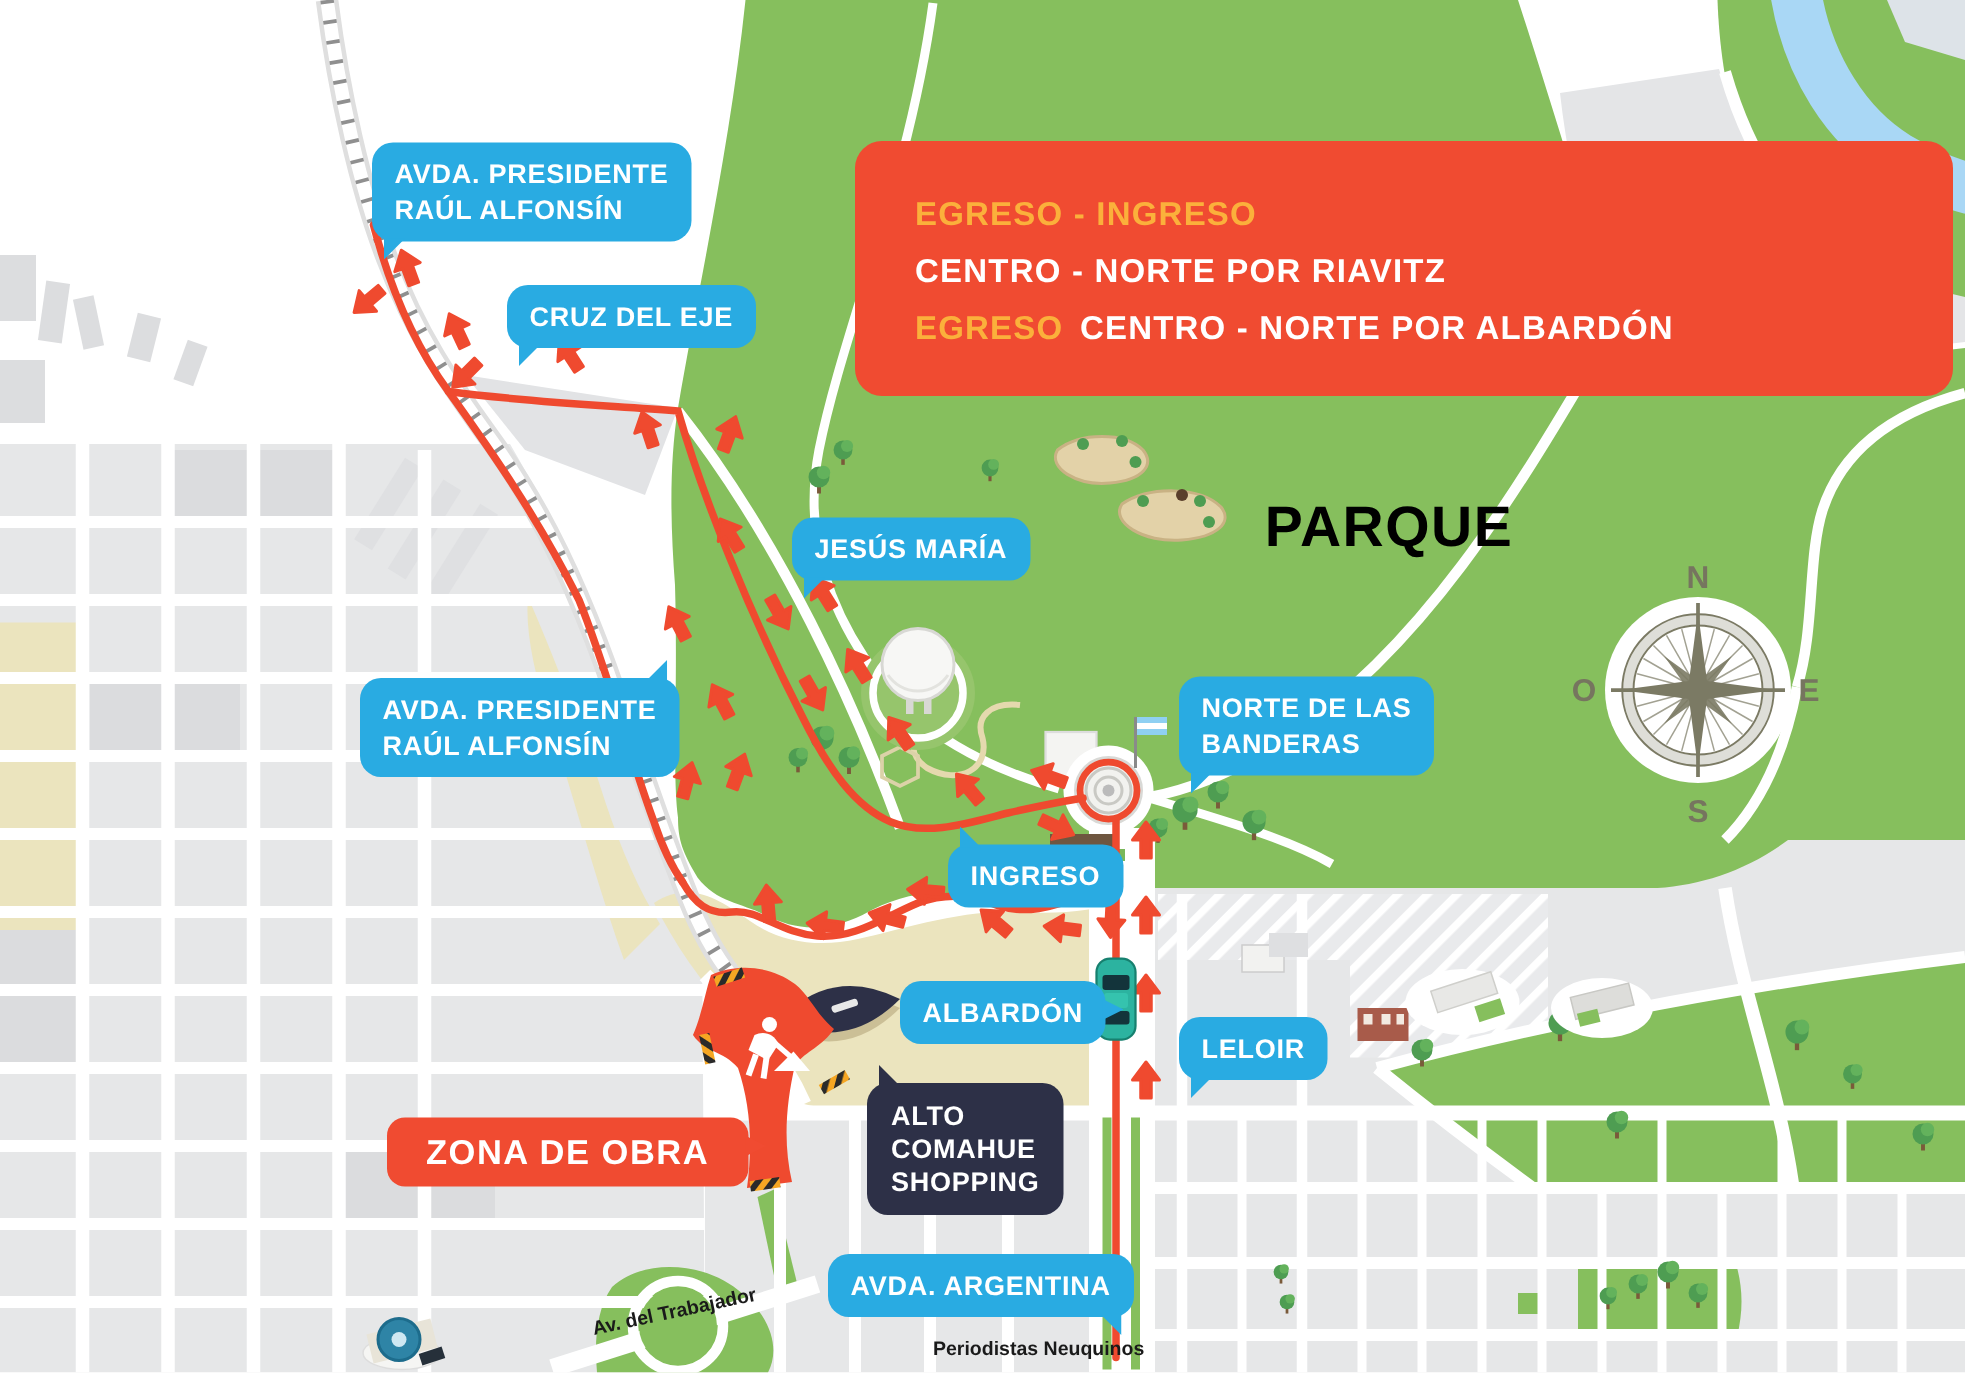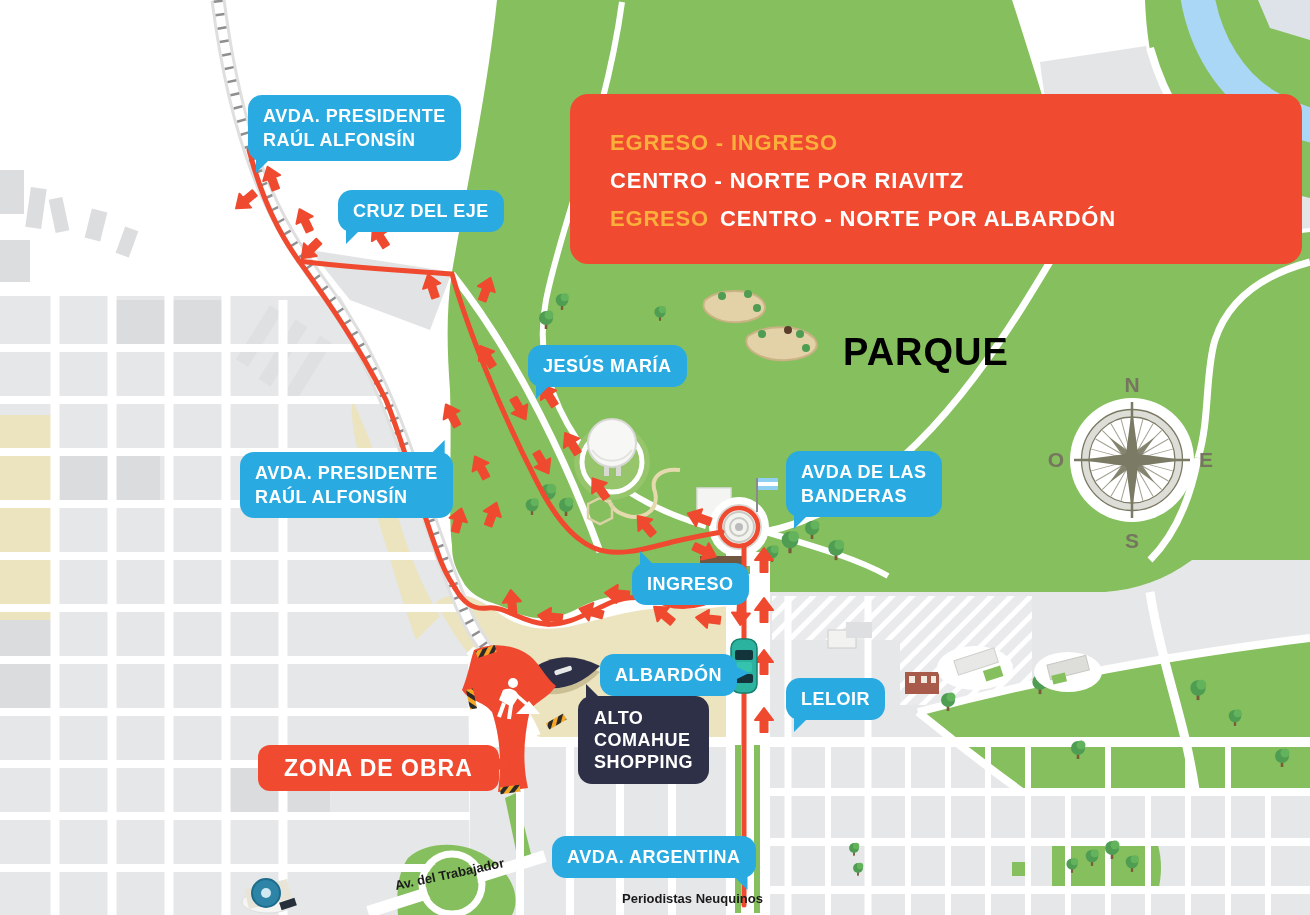--- a/index.html
+++ b/index.html
@@ -397,21 +397,21 @@
 <div class="bubble tail-bl" style="left:528px;top:345px">
   <span>JESÚS MARÍA</span>
 </div>
 
 <div class="bubble tail-tr" style="left:240px;top:452px">
   <span>AVDA. PRESIDENTE</span>
   <span>RAÚL ALFONSÍN</span>
 </div>
 
 <div class="bubble tail-bl" style="left:786px;top:451px">
-  <span>AVDA DE LAS</span>
+  <span>NORTE DE LAS</span>
   <span>BANDERAS</span>
 </div>
 
 <div class="bubble tail-tl" style="left:632px;top:563px">
   <span>INGRESO</span>
 </div>
 
 <div class="bubble tail-r" style="left:600px;top:654px">
   <span>ALBARDÓN</span>
 </div>
@@ -421,19 +421,19 @@
 </div>
 
 <div class="bubble tail-br" style="left:552px;top:836px">
   <span>AVDA. ARGENTINA</span>
 </div>
 
 <div class="bubble bubble-red tail-r" style="left:258px;top:745px">
   <span>ZONA DE OBRA</span>
 </div>
 
-<div class="bubble bubble-navy tail-tl" style="left:578px;top:696px">
+<div class="bubble bubble-navy tail-tl" style="left:578px;top:722px">
   <span>ALTO</span>
   <span>COMAHUE</span>
   <span>SHOPPING</span>
 </div>
 
 </div>
 
 </body></html>

